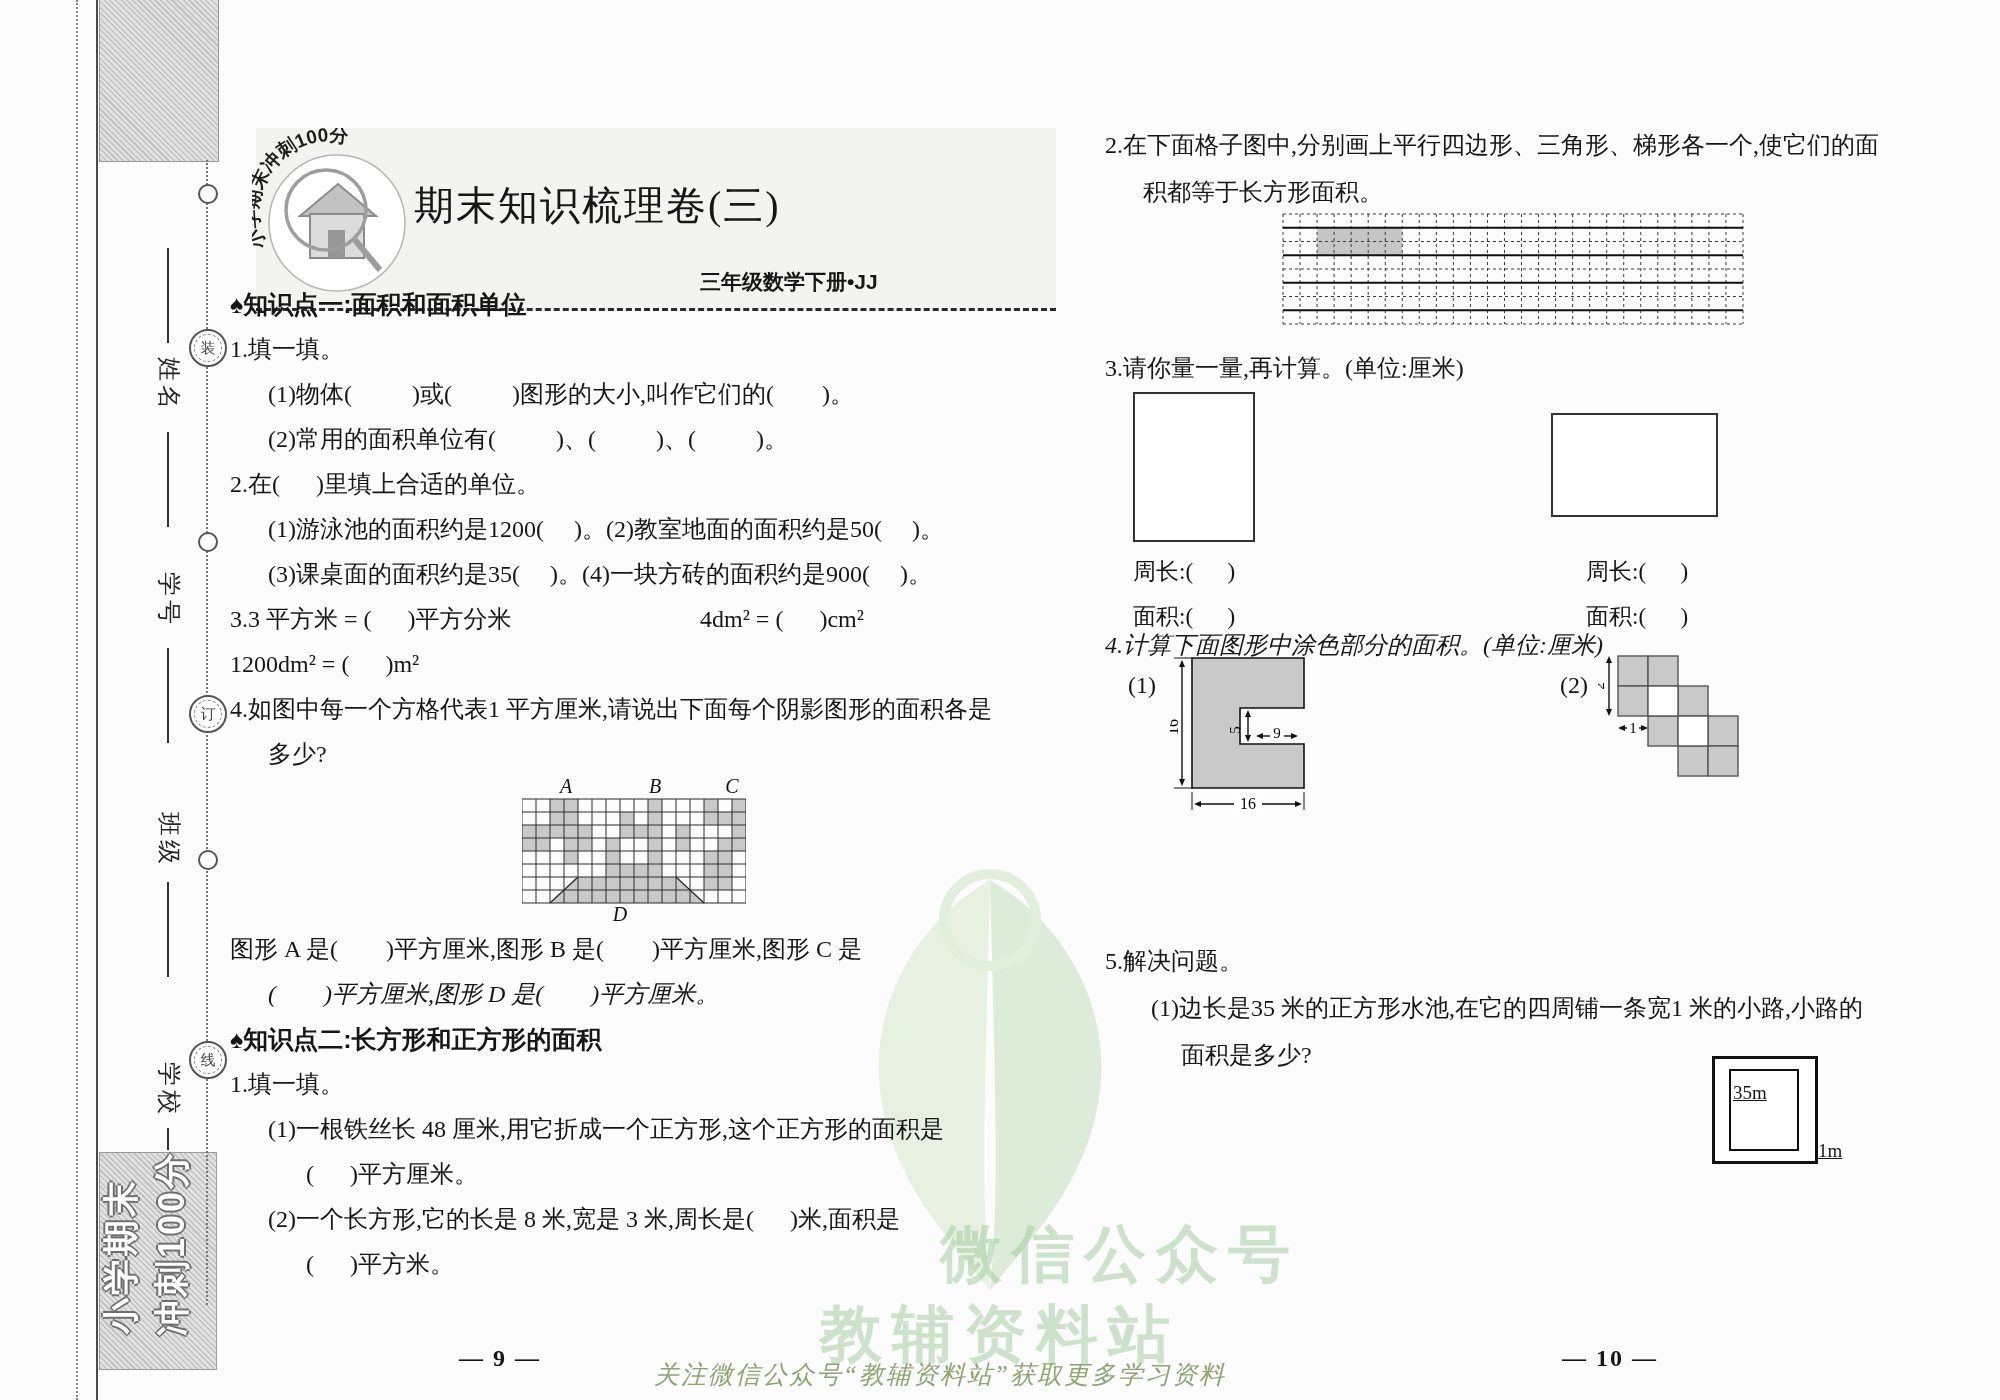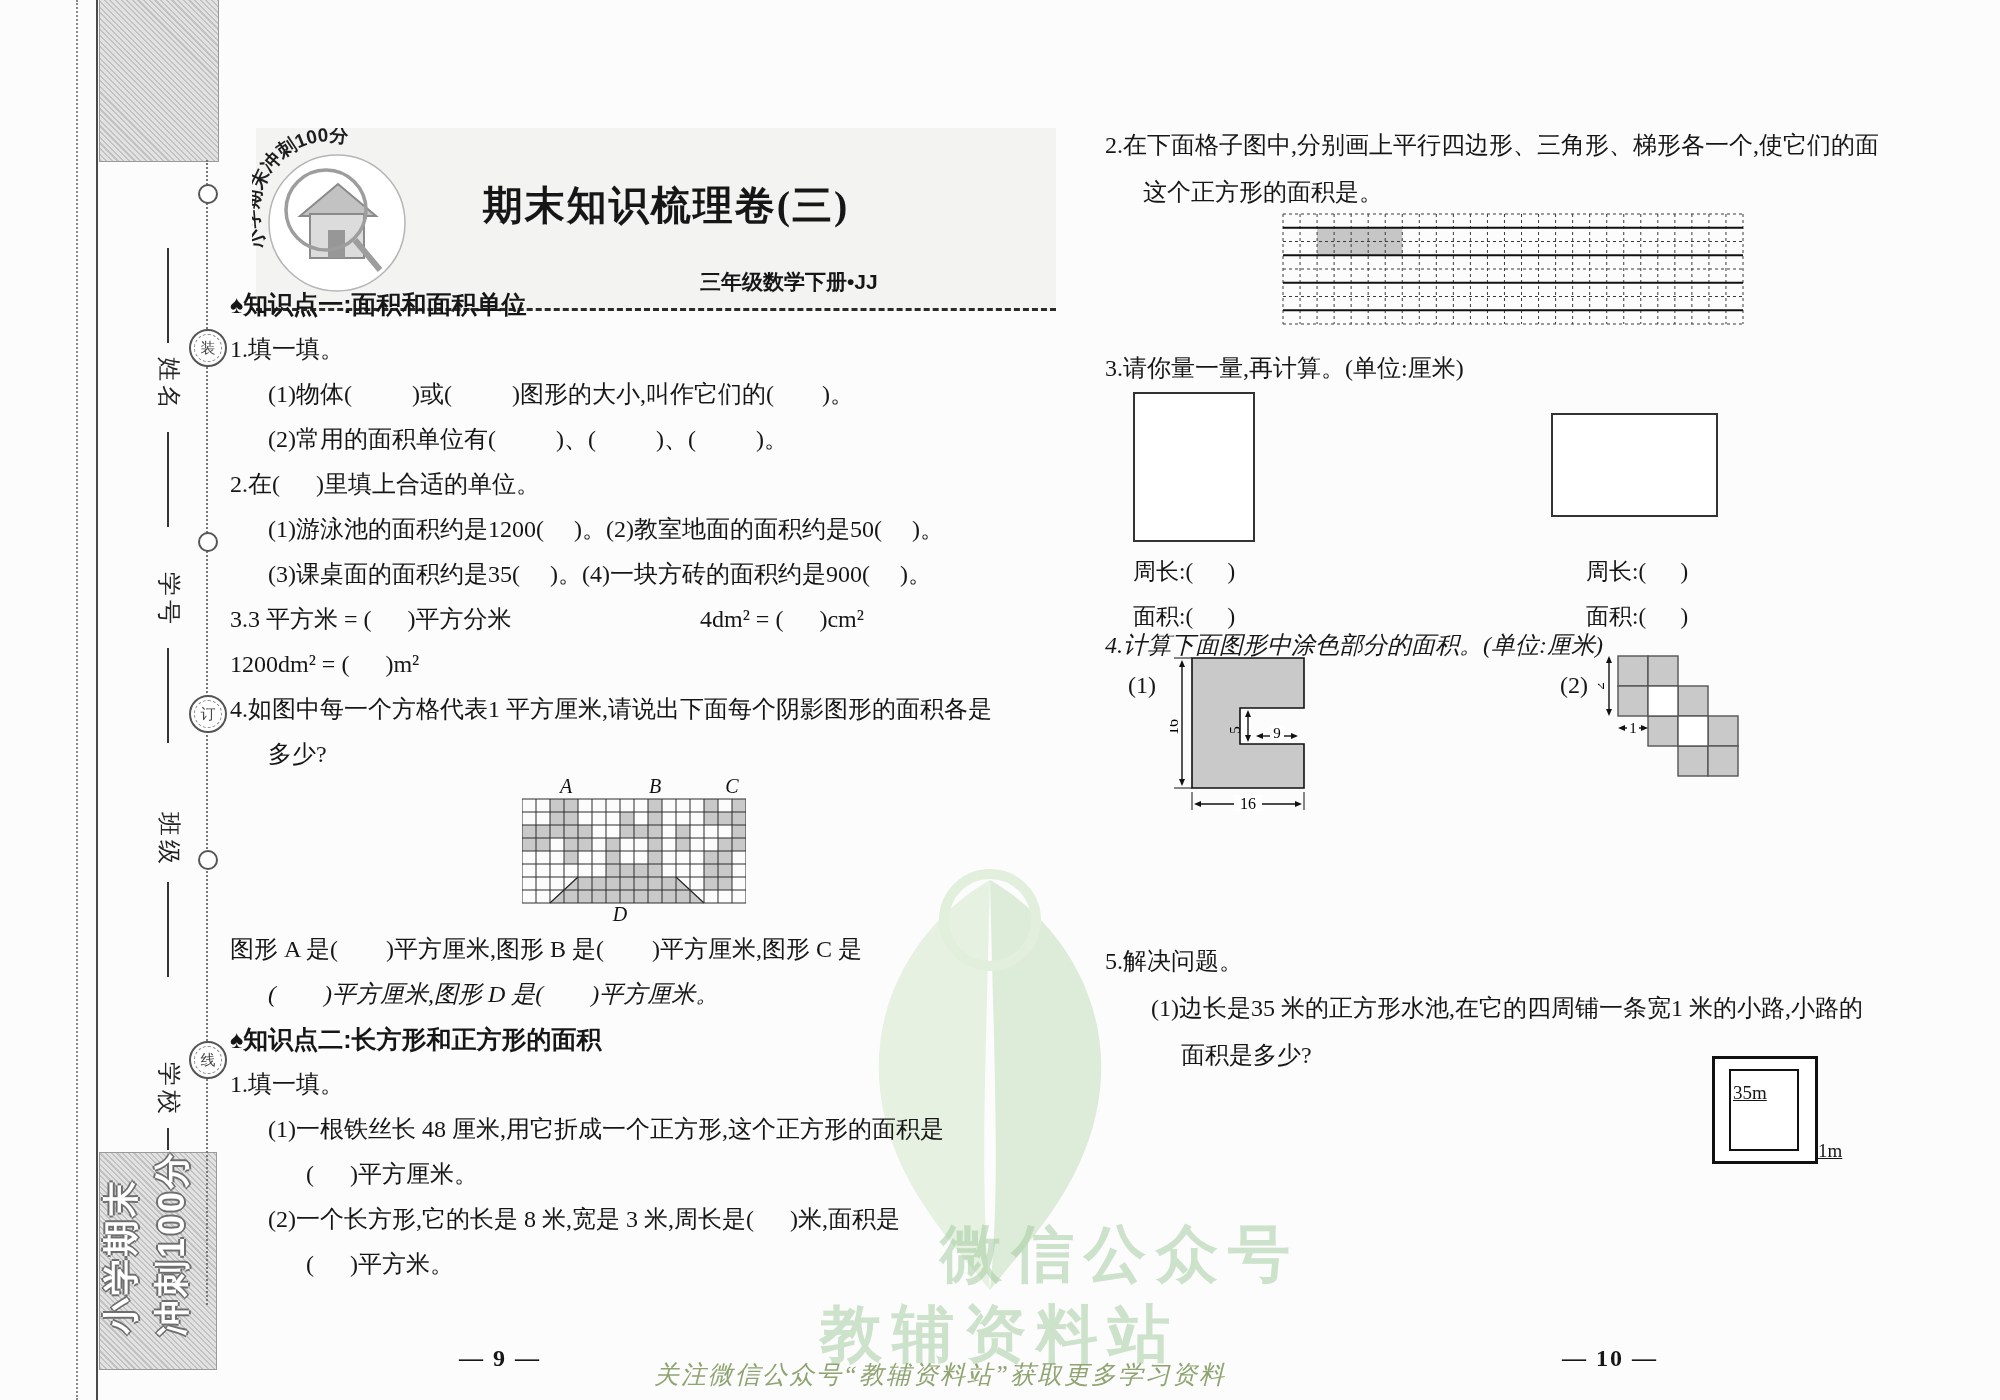--- a/index.html
+++ b/index.html
@@ -23,22 +23,22 @@
   .seal-circle::after{content:"";position:absolute;inset:3px;border:1px dashed #888;border-radius:50%;}
   .banner-rot{position:absolute;left:42px;top:1196px;width:230px;height:120px;transform:rotate(-90deg);
               transform-origin:center;text-align:center;font-family:"Liberation Sans","DejaVu Sans",sans-serif;}
   .banner-rot div{font-size:36px;font-weight:bold;color:#fff;letter-spacing:3px;
       text-shadow:-2px 0 #6e6e6e,2px 0 #6e6e6e,0 -2px #6e6e6e,0 2px #6e6e6e;}
   .banner-rot div:nth-child(2){margin-left:26px;margin-top:2px;}
   
   .header-band{position:absolute;left:256px;top:128px;width:800px;height:180px;background:#f3f3f2;
                border-bottom:3px dashed #2b2b2b;}
   .logo-svg{position:absolute;left:252px;top:128px;}
-  .main-title{position:absolute;left:431px;top:178px;width:470px;text-align:center;
-              font-size:40px;font-weight:bold;letter-spacing:2px;}
+  .main-title{position:absolute;left:414px;top:178px;width:470px;text-align:left;
+              font-size:40px;font-weight:normal;letter-spacing:2px;}
   .sub-title{position:absolute;left:700px;top:268px;width:350px;font-size:21px;font-weight:bold;
              font-family:"Liberation Sans","DejaVu Sans",sans-serif;}
   
   .lp-body{position:absolute;left:230px;top:282px;width:840px;font-size:24px;line-height:45px;}
   .sec-h{font-family:"Liberation Sans","DejaVu Sans",sans-serif;font-weight:bold;font-size:25px;}
   .ln{white-space:pre;}
   .convrow{display:flex;white-space:pre;}
   .convrow .c-left{width:470px;}
   .gridfig{position:relative;height:150px;}
   .pageno{position:absolute;font-size:24px;font-weight:bold;letter-spacing:2px;}
@@ -245,21 +245,21 @@
     <div>
         <div class="ln" style="margin-left: 0px;">1.填一填。</div>
         <div class="ln" style="margin-left: 38px;">(1)一根铁丝长 48 厘米,用它折成一个正方形,这个正方形的面积是</div>
         <div class="ln" style="margin-left: 76px;">(      )平方厘米。</div>
         <div class="ln" style="margin-left: 38px;">(2)一个长方形,它的长是 8 米,宽是 3 米,周长是(      )米,面积是</div>
         <div class="ln" style="margin-left: 76px;">(      )平方米。</div>
       </div>
   </div>
   <div class="pageno z2" style="left:430px;top:1345px;width:140px;text-align:center;">— 9 —</div>
 
-  <div class="rp-text z2" style="left:1105px;top:122px;"><div class="ln" style="margin-left: 0px;">2.在下面格子图中,分别画上平行四边形、三角形、梯形各一个,使它们的面</div><div class="ln" style="margin-left: 38px;">这个正方形的面积是。</div></div>
+  <div class="rp-text z2" style="left:1105px;top:122px;"><div class="ln" style="margin-left: 0px;">2.在下面格子图中,分别画上平行四边形、三角形、梯形各一个,使它们的面</div><div class="ln" style="margin-left: 38px;">积都等于长方形面积。</div></div>
   <svg id="ruledGrid" class="z2 abs" style="left:1282px;top:213px;" width="462" height="112" viewBox="-1 -1 462 112">
       <rect x="34.074074074074076" y="13.75" width="85.18518518518519" height="27.5" fill="#c6c6c6"></rect>
       <line x1="0" y1="0" x2="0" y2="110" stroke="#3a3a3a" stroke-width="1" stroke-dasharray="3,3"></line>
       <line x1="17.037037037037038" y1="0" x2="17.037037037037038" y2="110" stroke="#3a3a3a" stroke-width="1" stroke-dasharray="3,3"></line>
       <line x1="34.074074074074076" y1="0" x2="34.074074074074076" y2="110" stroke="#3a3a3a" stroke-width="1" stroke-dasharray="3,3"></line>
       <line x1="51.111111111111114" y1="0" x2="51.111111111111114" y2="110" stroke="#3a3a3a" stroke-width="1" stroke-dasharray="3,3"></line>
       <line x1="68.14814814814815" y1="0" x2="68.14814814814815" y2="110" stroke="#3a3a3a" stroke-width="1" stroke-dasharray="3,3"></line>
       <line x1="85.18518518518519" y1="0" x2="85.18518518518519" y2="110" stroke="#3a3a3a" stroke-width="1" stroke-dasharray="3,3"></line>
       <line x1="102.22222222222223" y1="0" x2="102.22222222222223" y2="110" stroke="#3a3a3a" stroke-width="1" stroke-dasharray="3,3"></line>
       <line x1="119.25925925925927" y1="0" x2="119.25925925925927" y2="110" stroke="#3a3a3a" stroke-width="1" stroke-dasharray="3,3"></line>

